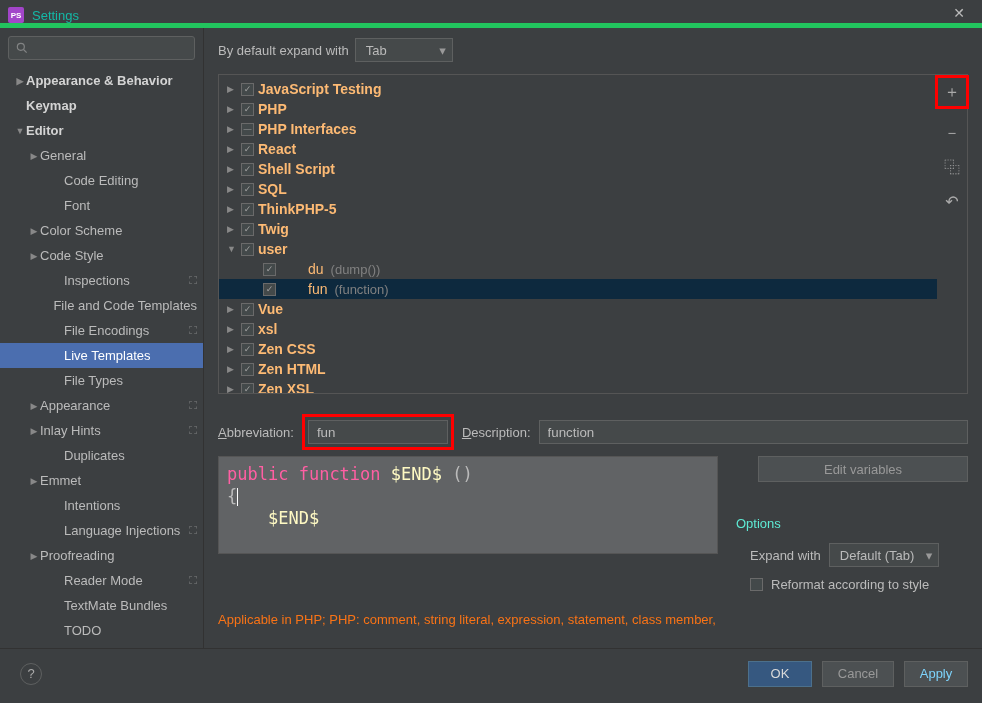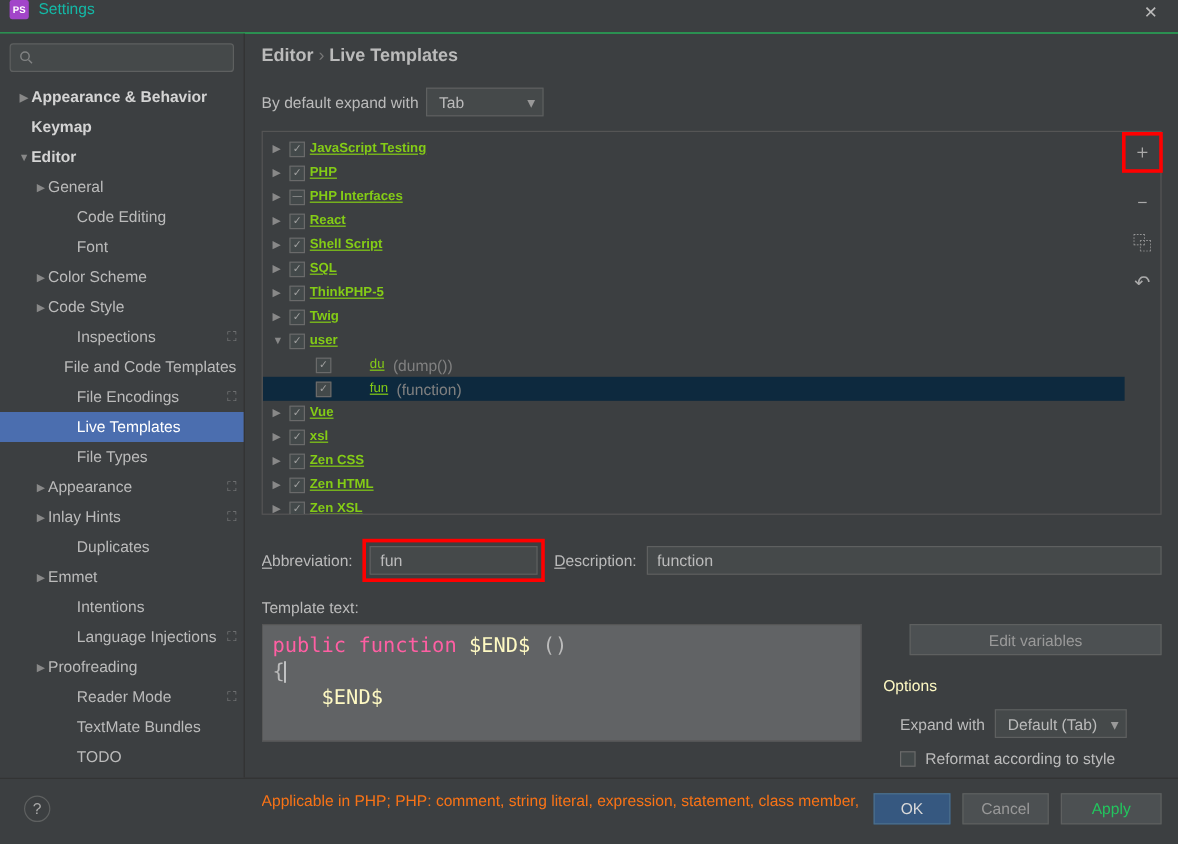--- a/index.html
+++ b/index.html
@@ -9,24 +9,24 @@
     background: #3c3f41;
     color: #bbbbbb;
     width: 982px;
     height: 703px;
     overflow: hidden;
     position: relative;
   }
   .titlebar {
     height: 28px;
     display: flex;
-    align-items: flex-start;
+    align-items: flex-end;
     padding: 0 8px;
     background: #3c3f41;
-    border-bottom: 1px solid #22c55e;
+    border-bottom: 5px solid #22c55e;
   }
   .titlebar .app-icon {
     width: 16px; height: 16px;
     background: #a245c9;
     border-radius: 2px;
     display: flex;
     align-items: center;
     justify-content: center;
     font-size: 8px;
     font-weight: bold;
@@ -149,21 +149,21 @@
     border: 1px solid #6a6a6a;
     background: #43494a;
     display: inline-flex;
     align-items: center;
     justify-content: center;
     font-size: 9px;
     line-height: 1;
   }
   .chk.on::after { content: "✓"; color: #a0a0a0; }
   .chk.dash::after { content: "—"; color: #a0a0a0; font-size: 8px; }
-  .tmpl-row .label { color: #84cc16; font-weight: bold; font-size: 11px; text-decoration: underline; }
+  .tmpl-row .label { color: #fdba74; font-weight: bold; font-size: 14px; }
   .tmpl-row.child .label { font-weight: normal; margin-left: 28px; }
   .tmpl-row .hint { color: #808080; margin-left: 3px; }
   .tmpl-row.selected { background: #0d293e; }
   .tmpl-row.child { padding-left: 44px; }
   .tmpl-toolbar {
     width: 30px;
     display: flex;
     flex-direction: column;
     align-items: center;
     gap: 14px;
@@ -244,21 +244,21 @@
     padding: 0 14px;
     display: inline-flex;
     align-items: center;
     justify-content: center;
   }
   .btn.primary {
     background: #365880;
     border-color: #4c708c;
     color: #d9d9d9;
   }
-  .options-title { color: #fef9c3; margin-top: 18px; margin-bottom: 12px; }
+  .options-title { color: #5eead4; margin-top: 34px; margin-bottom: 12px; }
   .opt-row {
     display: flex;
     align-items: center;
     gap: 8px;
     margin-bottom: 10px;
     padding-left: 14px;
   }
   .applicable {
     color: #f97316;
     margin-top: 10px;
@@ -424,23 +424,20 @@
         </div>
         <div class="tree-item pad3">
           <span class="arrow"></span>
           <span>TODO</span>
           <span class="spacer"></span>
         </div>
       </div>
   </div>
 
   <div class="content">
-    <div class="breadcrumb">
-      <span>Editor</span><span class="sep">›</span><span>Live Templates</span>
-    </div>
 
     <div class="expand-row">
       <span>By default expand with</span>
       <div class="select">Tab</div>
     </div>
 
     <div class="template-area">
       <div class="template-tree" id="template-tree">
           <div class="tmpl-row">
             <span class="arrow">▶</span>
@@ -533,21 +530,20 @@
       </div>
     </div>
 
     <div class="form-row">
       <label><span class="ul">A</span>bbreviation:</label>
       <span class="abbrev-wrap"><input class="text-input abbrev-input" value="fun" style=""></span>
       <label><span class="ul">D</span>escription:</label>
       <input class="text-input desc-input" value="function" style="">
     </div>
 
-    <label class="template-text-label"><span class="ul">T</span>emplate text:</label>
 
     <div class="editor-row">
       <div class="code-editor"><span class="kw1">public</span> <span class="kw1">function</span> <span class="kw2">$END$</span> <span>()</span>
 <span>{</span><span class="caret"></span>
     <span class="kw2">$END$</span></div>
 
       <div class="right-col">
         <div class="btn" style="width:210px;align-self:flex-end">Edit variables</div>
         <div class="options-title">Options</div>
         <div class="opt-row">
@@ -562,14 +558,14 @@
     </div>
 
     <div class="applicable">Applicable in PHP; PHP: comment, string literal, expression, statement, class member,</div>
   </div>
 </div>
 
 <div class="footer">
   <div class="help">?</div>
   <div class="btn primary" style="width:64px">OK</div>
   <div class="btn" style="width:72px">Cancel</div>
-  <div class="btn" style="width:84px;color:#22c55e">Apply</div>
+  <div class="btn" style="width:64px;color:#7dd3fc">Apply</div>
 </div>
 
 </body></html>

